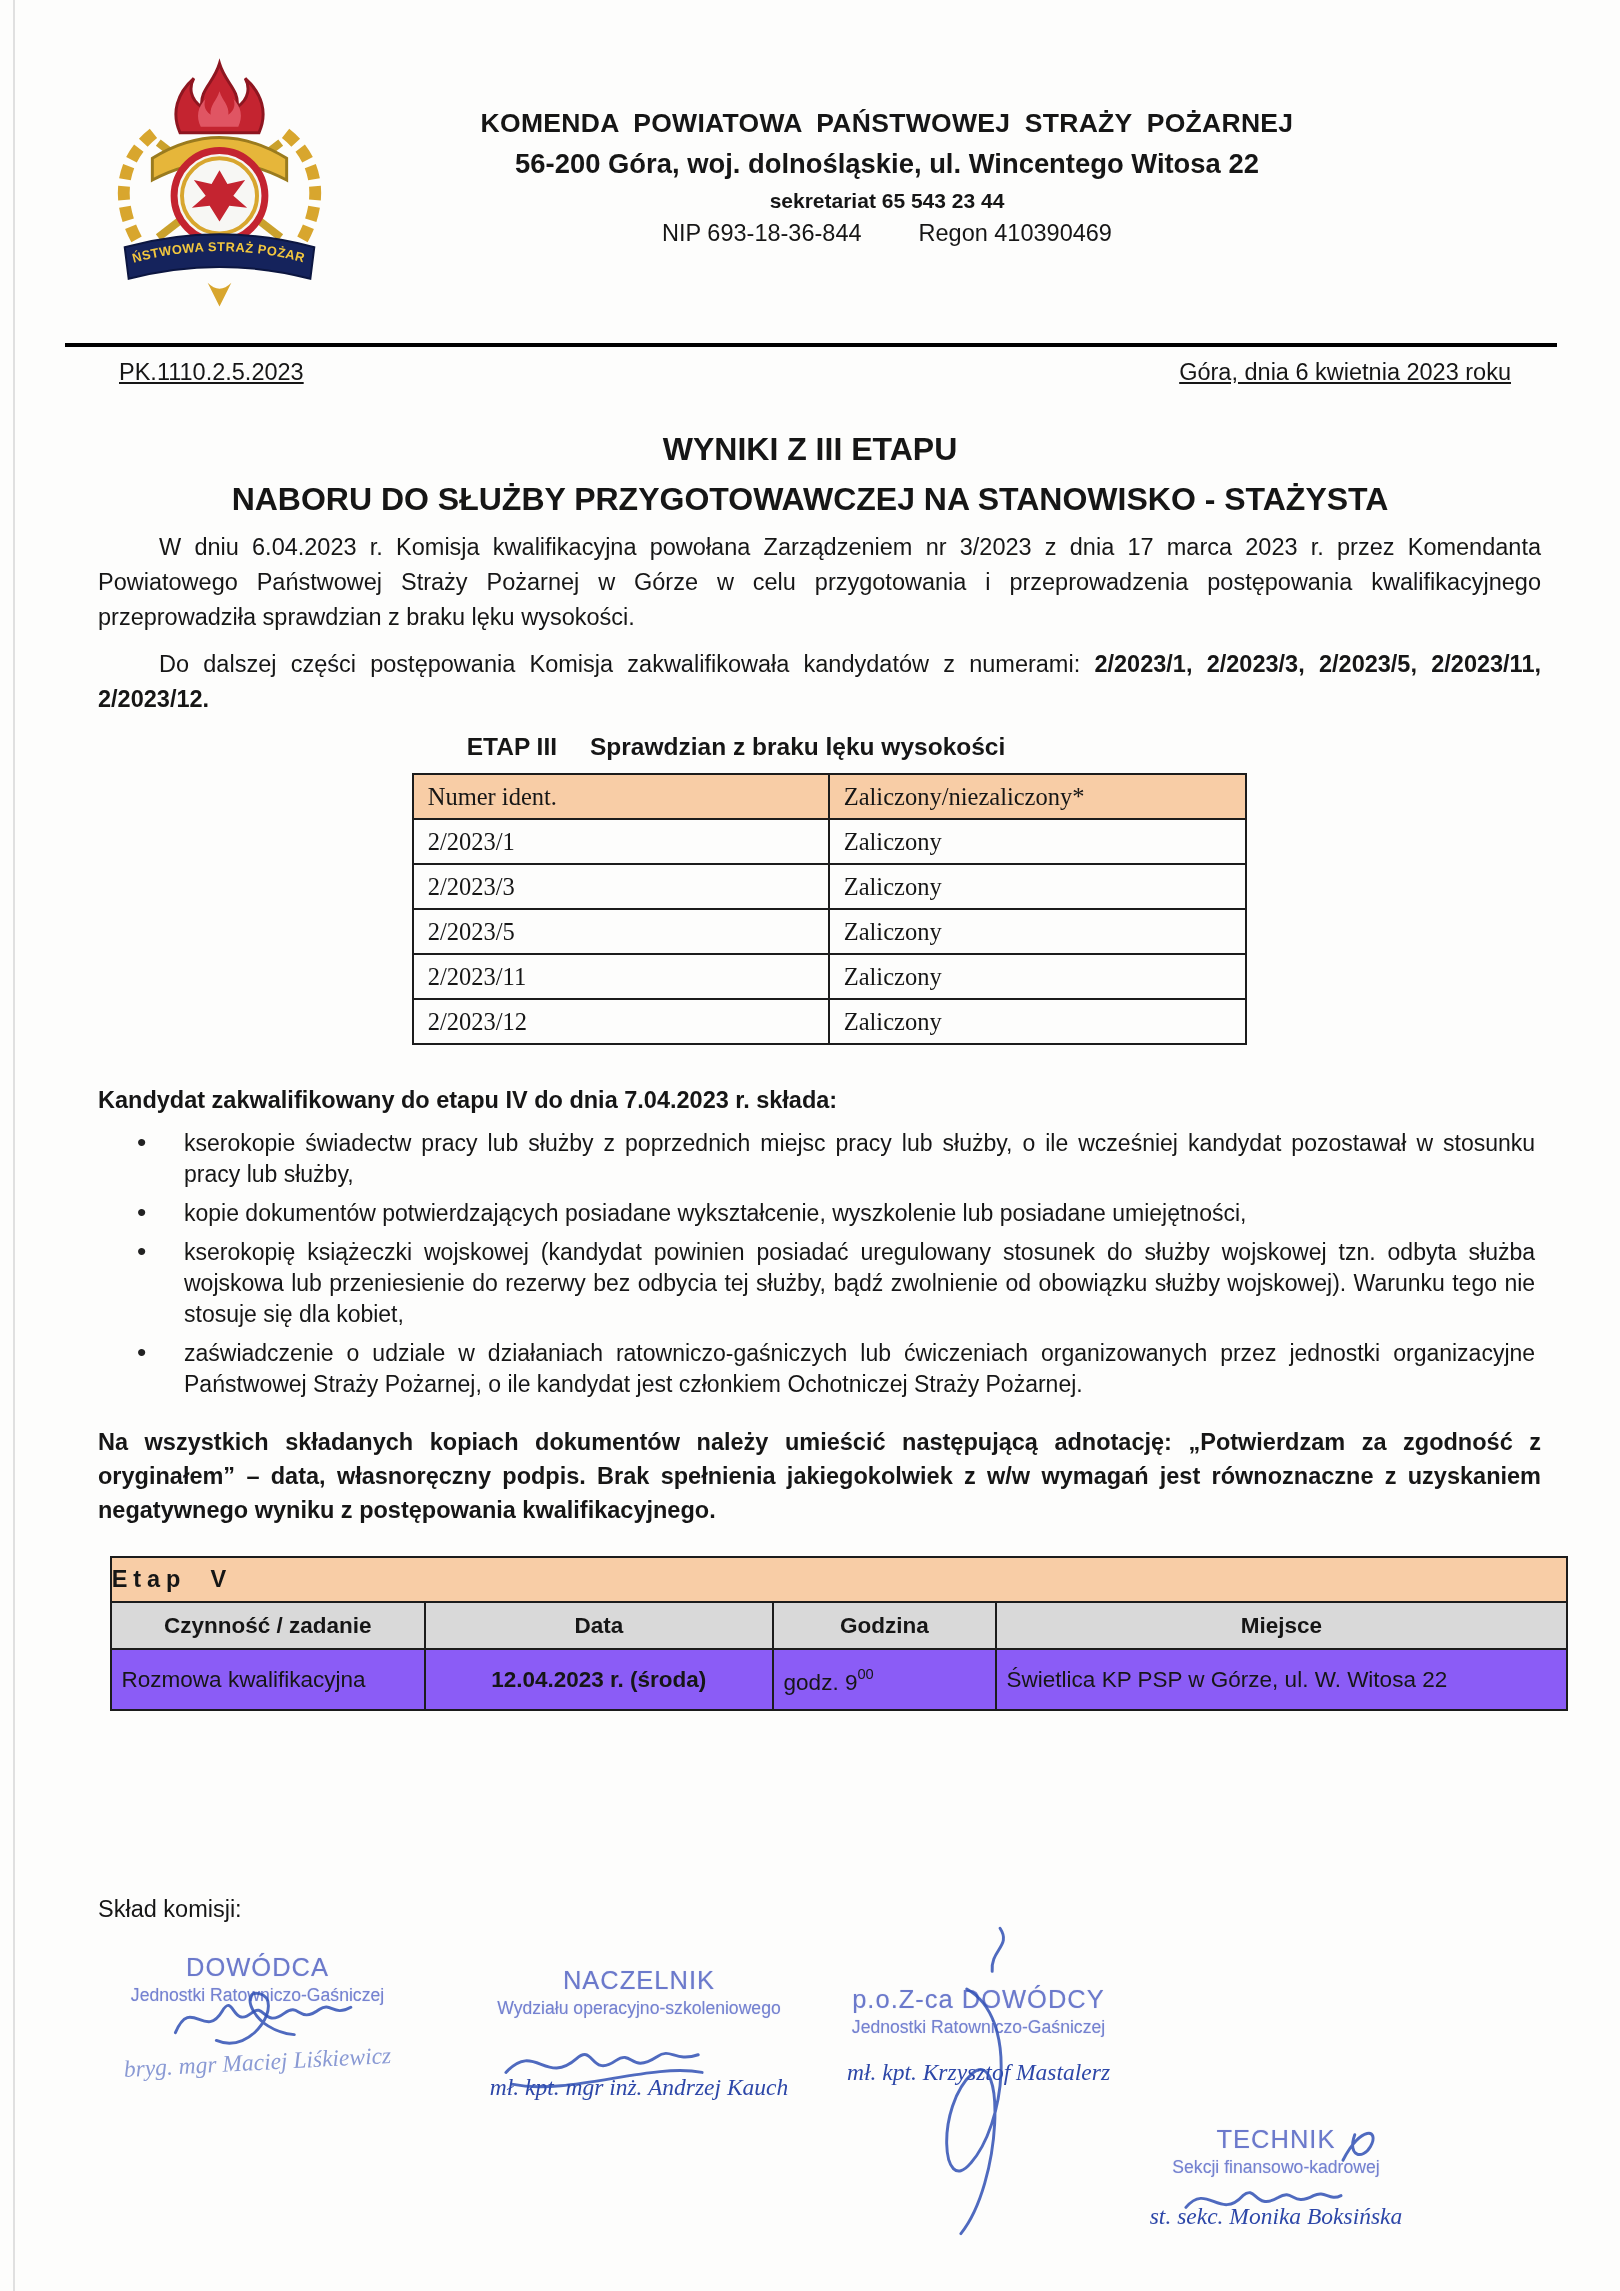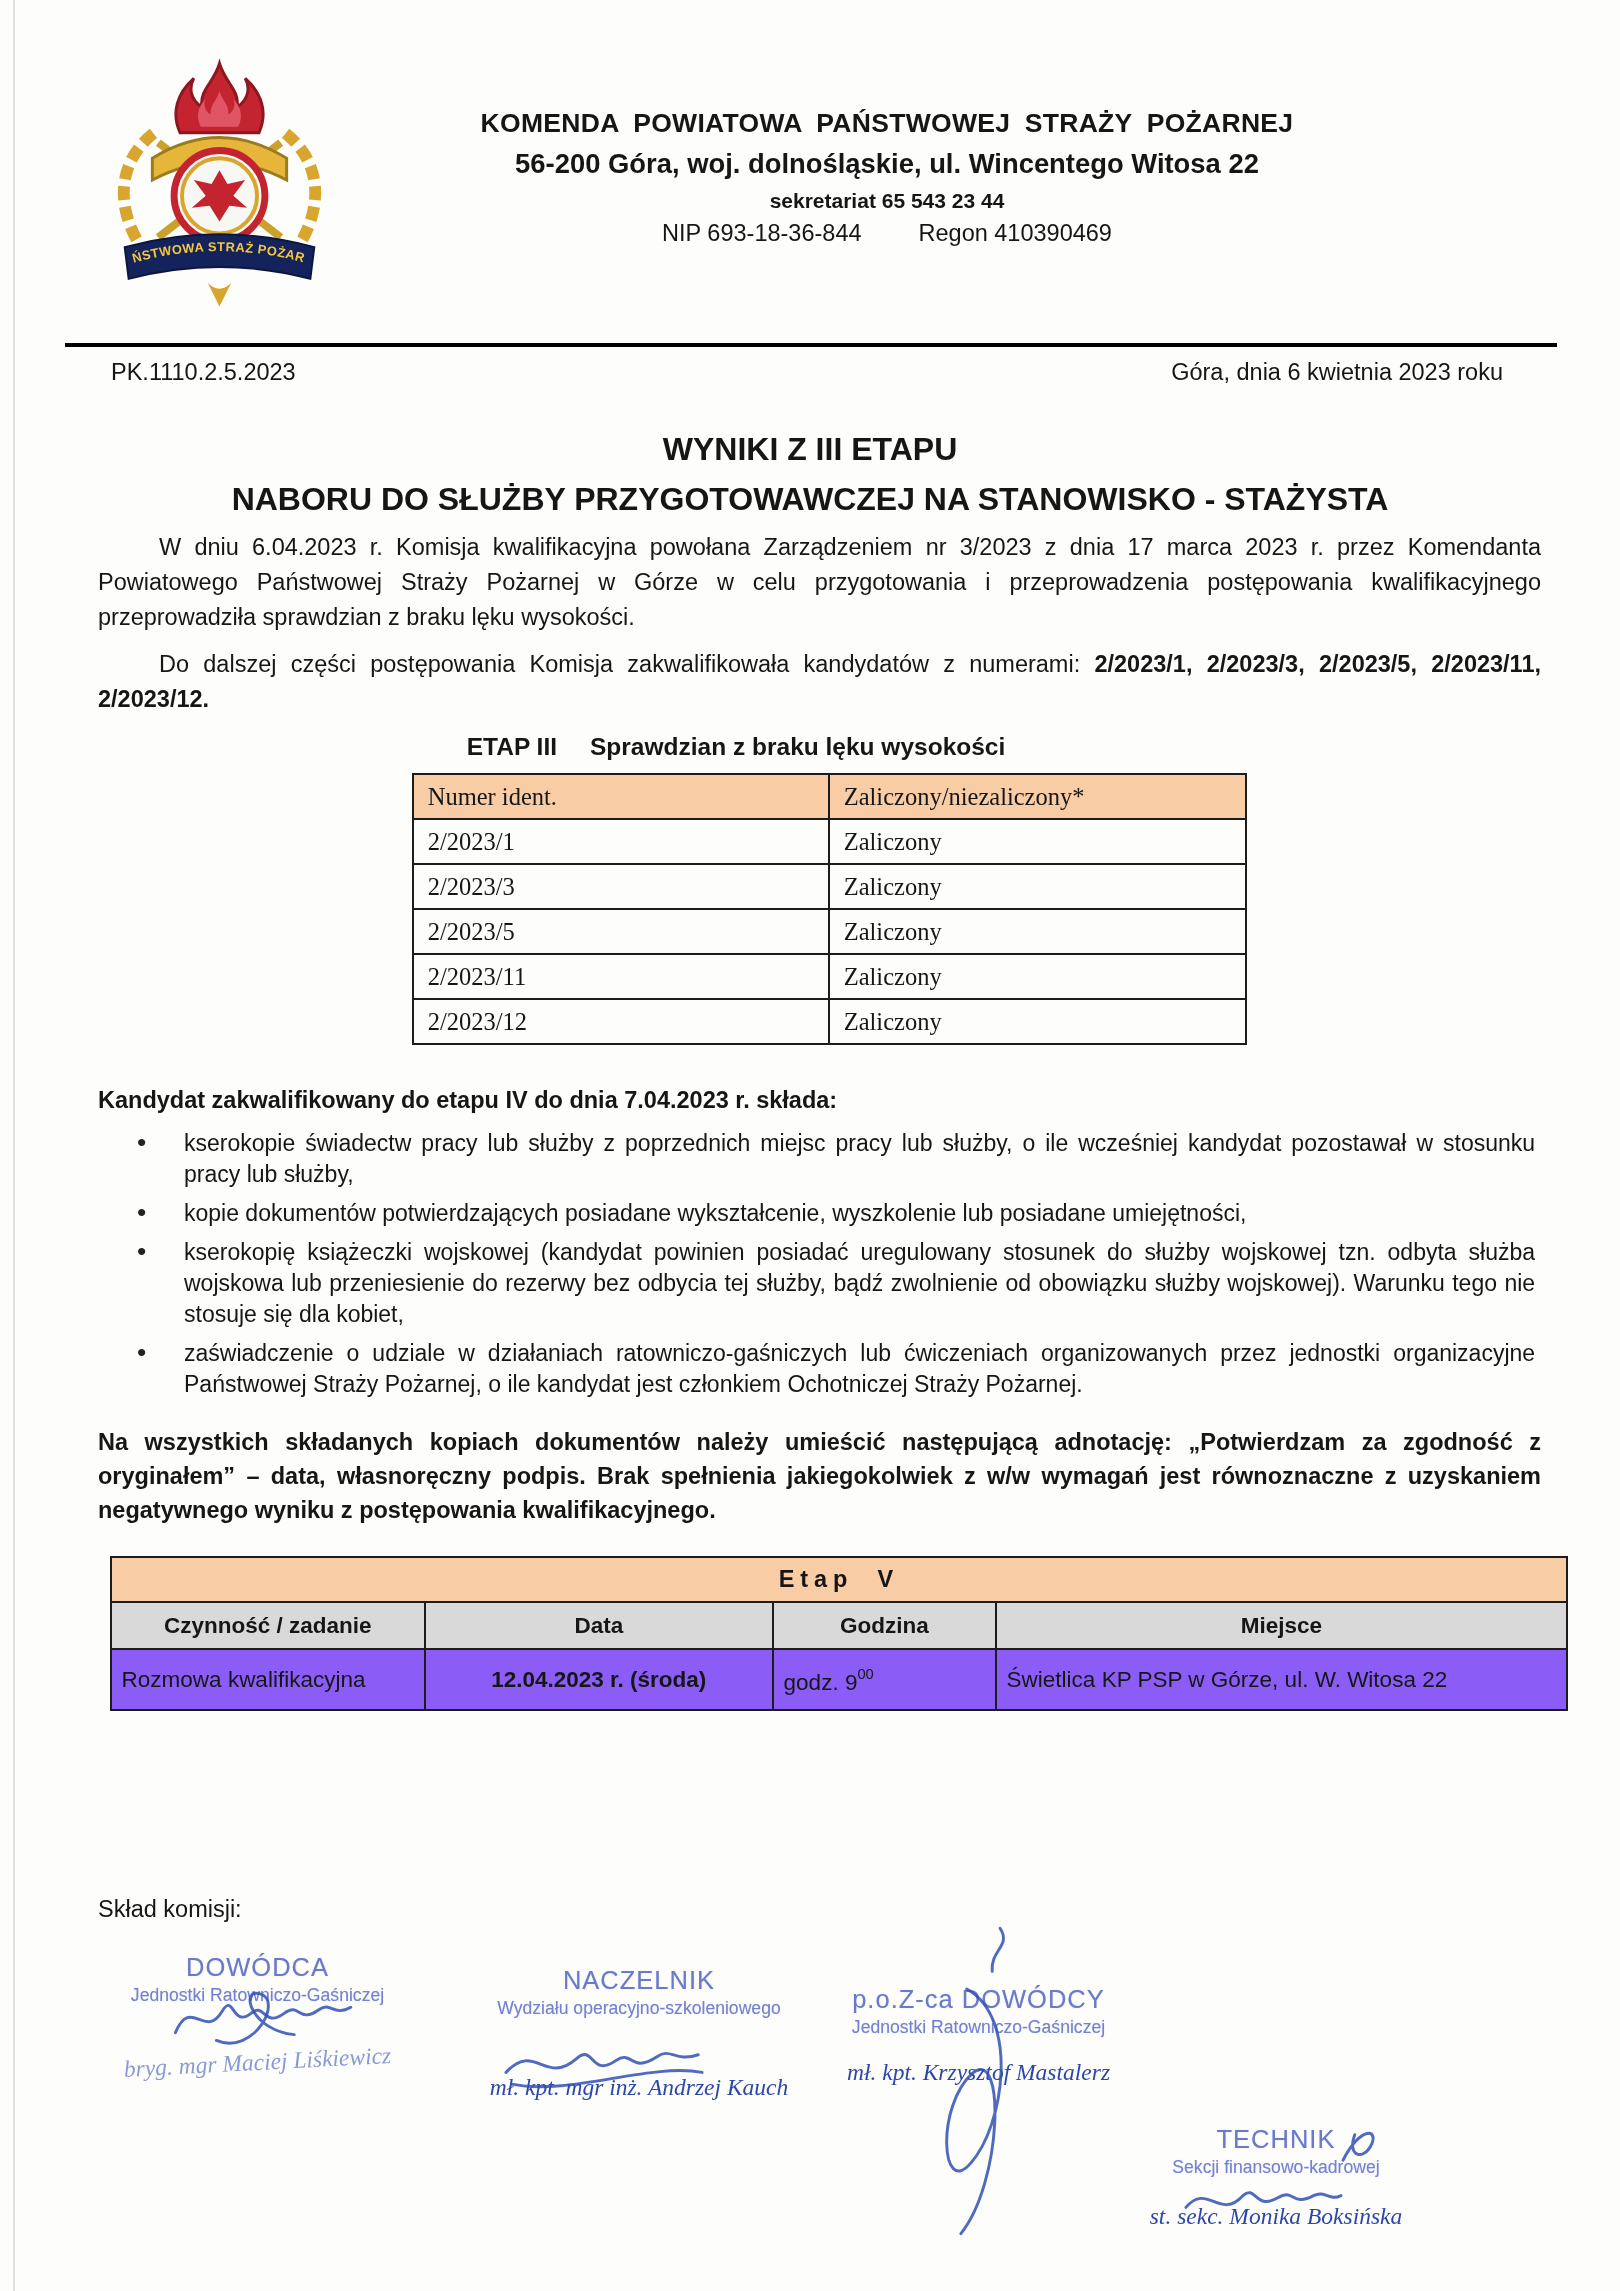--- a/index.html
+++ b/index.html
@@ -12,22 +12,22 @@
   .emblem{position:absolute;left:101px;top:57px;width:237px;height:253px;}
   .lh-text{position:absolute;left:333px;top:110px;width:1108px;text-align:center;line-height:1;}
   .lh1{font-size:26.5px;font-weight:bold;word-spacing:6.9px;letter-spacing:0.3px;}
   .lh2{font-size:27.4px;font-weight:bold;margin-top:13.7px;}
   .lh3{font-size:21px;margin-top:12.7px;font-weight:bold;}
   .lh4{font-size:23.5px;margin-top:10.8px;}
   .lh4 .gap{display:inline-block;width:57px;}
 
   .rule{position:absolute;left:65px;top:343px;width:1492px;height:3.9px;background:#000;}
 
-  .ref-row{position:absolute;left:111px;top:359px;width:1392px;display:flex;
-           justify-content:space-between;font-size:23.5px;}
+  .ref-row{position:absolute;left:119px;top:359px;width:1392px;display:flex;
+           justify-content:space-between;font-size:23.5px;text-decoration:underline;}
 
   .doc-title{position:absolute;left:0;top:433px;width:1620px;text-align:center;
              font-size:32px;font-weight:bold;line-height:1;}
   .doc-title .t2line{margin-top:17.6px;}
 
   
   .content{position:absolute;left:98px;top:530px;width:1443px;font-size:23.5px;line-height:35px;}
   .para{margin:0;text-align:justify;text-indent:61px;}
   .para + .para{margin-top:11.8px;}
   .bold{font-weight:bold;}
@@ -44,21 +44,21 @@
   .req-heading{margin-top:39px;font-weight:bold;font-size:23.5px;line-height:32px;}
   ul.req{list-style:none;margin:11.8px 0 0 0;padding:0 5.9px 0 86px;}
   ul.req li{position:relative;font-size:23px;line-height:31px;margin-bottom:7.8px;text-align:justify;}
   ul.req li::before{content:"\2022";position:absolute;left:-47px;top:-1px;font-size:26.5px;color:#222;}
 
   .note{margin-top:25.5px;font-weight:bold;font-size:23.5px;line-height:34px;text-align:justify;}
 
   .t2{margin:29px 0 0 11.8px;width:1458px;font-size:22.5px;}
   .t2 th,.t2 td{border:2px solid #1c1c1c;line-height:25.5px;}
   .t2 .t2-title th{background:#f8cda6;font-weight:bold;font-size:23.5px;letter-spacing:5.9px;
-                   word-spacing:11.8px;text-align:center;padding:8.8px 0;}
+                   word-spacing:11.8px;text-align:left;padding:8.8px 0;}
   .t2 .t2-head th{background:#d9d9d9;font-weight:bold;text-align:center;padding:9.8px 5.9px;}
   .t2 .t2-data td{background:#8b5cf6;padding:13.7px 9.8px;margin-top:23px;}
   .col-task{width:314px;} .col-date{width:348px;} .col-time{width:223px;}
   .t2 .cell-task{padding-left:15.7px;}
   .t2 .cell-date{text-align:center;font-weight:bold;}
   .t2 .cell-time{padding-left:21.6px;}
   .t2 .cell-place{padding-left:15.7px;}
   sup.small{font-size:14.7px;position:relative;top:-2px;}
 
   

